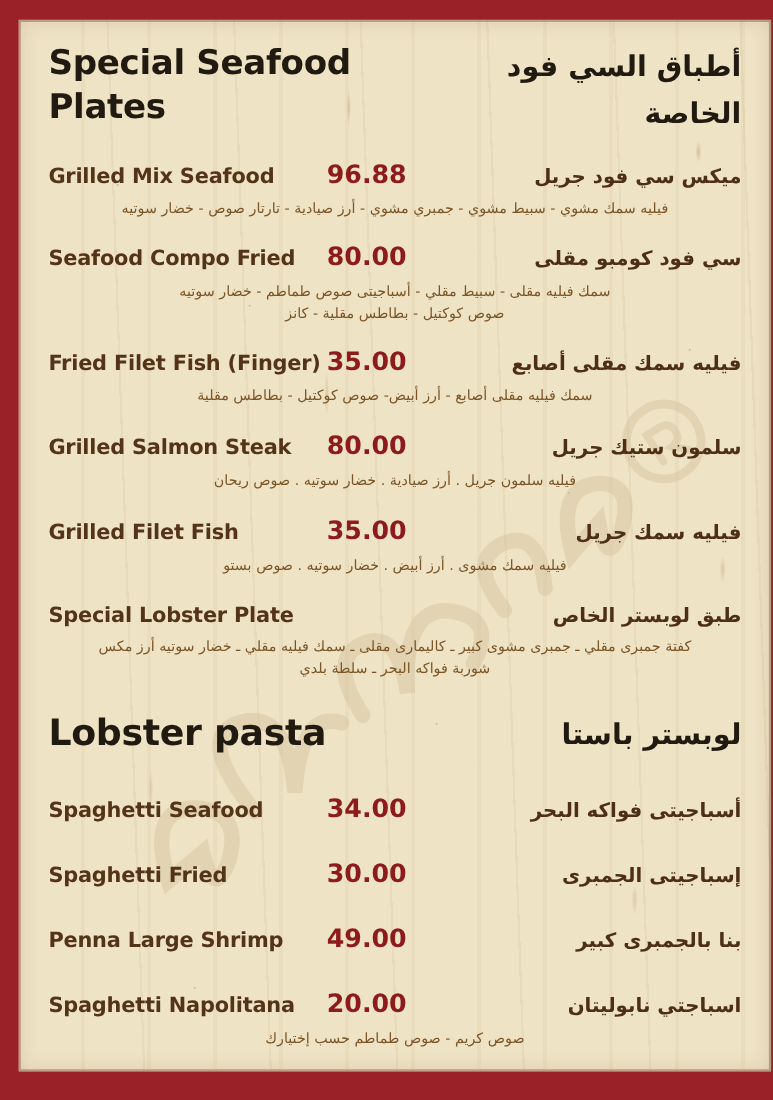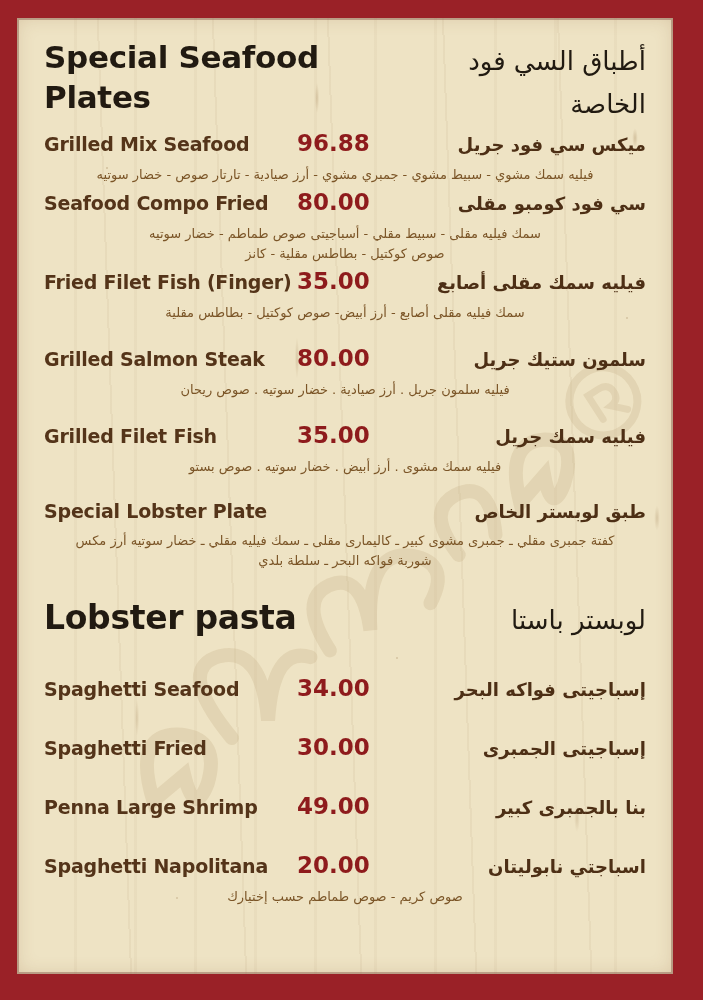--- a/index.html
+++ b/index.html
@@ -5,21 +5,21 @@
   html, body { margin: 0; padding: 0; }
   body {
     font-family: "DejaVu Sans", sans-serif;
     background: #ffffff;
   }
   .page {
     width: 703px;
     height: 1000px;
     box-sizing: border-box;
     background: #9a2127;
-    padding: 18px 30px 26px 17px;
+    padding: 18px 2px 26px 17px;
     position: relative;
   }
   .sheet {
     position: relative;
     width: 100%;
     height: 100%;
     box-sizing: border-box;
     background: #eee3c4;
     box-shadow: inset 0 0 0 2px rgba(90, 25, 20, 0.30), inset 0 0 18px rgba(130, 80, 40, 0.18);
     overflow: hidden;
@@ -70,32 +70,32 @@
     font-size: 31px;
     font-weight: bold;
     line-height: 1.28;
     color: #211a11;
     max-width: 330px;
     letter-spacing: -0.3px;
   }
   .title-ar {
     margin: 2px 0 0 0;
     font-size: 26px;
-    font-weight: normal;
+    font-weight: bold;
     line-height: 1.65;
     color: #211a11;
     max-width: 255px;
     text-align: right;
     direction: rtl;
   }
   .title-ar-single { max-width: none; }
   .item {
     display: flex;
     align-items: baseline;
-    margin-top: 4px;
+    margin-top: 20px;
   }
   .name-en {
     flex: 0 0 auto;
     min-width: 253px;
     font-size: 19px;
     font-weight: bold;
     color: #543419;
     white-space: nowrap;
     letter-spacing: -0.2px;
   }
@@ -199,21 +199,21 @@
 
       <section class="section-pasta">
         <div class="section-head">
           <h1 class="title-en">Lobster pasta</h1>
           <h1 class="title-ar title-ar-single">لوبستر باستا</h1>
         </div>
 
         <div class="item">
           <span class="name-en">Spaghetti Seafood</span>
           <span class="price">34.00</span>
-          <span class="name-ar">إسباجيتى فواكه البحر</span>
+          <span class="name-ar">أسباجيتى فواكه البحر</span>
         </div>
 
         <div class="item">
           <span class="name-en">Spaghetti Fried</span>
           <span class="price">30.00</span>
           <span class="name-ar">إسباجيتى الجمبرى</span>
         </div>
 
         <div class="item">
           <span class="name-en">Penna Large Shrimp</span>

